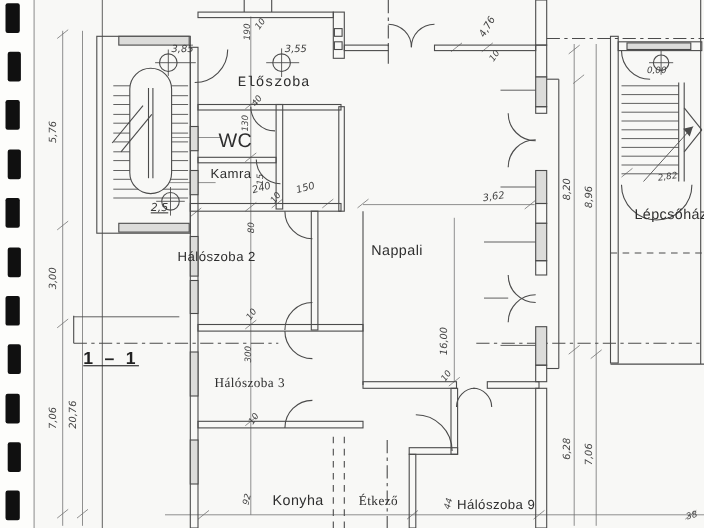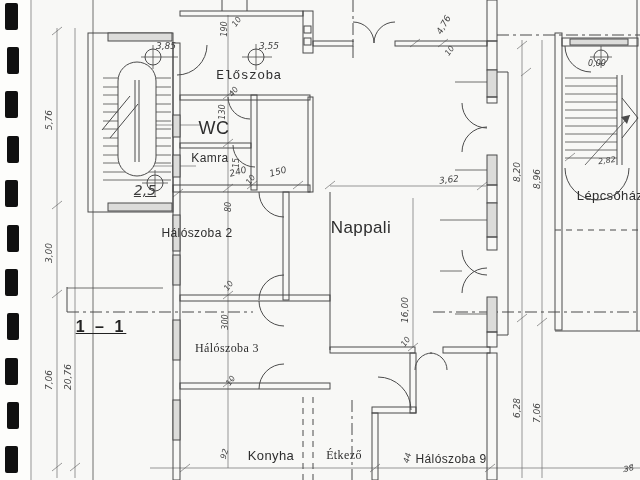--- a/index.html
+++ b/index.html
@@ -198,29 +198,29 @@
       <path d="M565 46 A26 26 0 0 0 591 72"></path>
       <path class="dashed" d="M555 230 H640"></path>
     </g>
   </svg>
 
   <div id="labels">
       <span class="lbl room" style="left: 249px; top: 75px; font-size: 13px; transform: translate(-50%, -50%) rotate(0deg); font-family: Liberation Mono, monospace;">Előszoba</span>
       <span class="lbl room" style="left: 214px; top: 128px; font-size: 18px; transform: translate(-50%, -50%) rotate(0deg);">WC</span>
       <span class="lbl room" style="left: 210px; top: 158px; font-size: 12px; transform: translate(-50%, -50%) rotate(0deg);">Kamra</span>
       <span class="lbl room" style="left: 197px; top: 233px; font-size: 12px; transform: translate(-50%, -50%) rotate(0deg);">Hálószoba 2</span>
-      <span class="lbl room" style="left: 361px; top: 227px; font-size: 17px; transform: translate(-50%, -50%) rotate(0deg);">Nappali</span>
+      <span class="lbl room" style="left: 361px; top: 227px; font-size: 13px; transform: translate(-50%, -50%) rotate(0deg);">Nappali</span>
       <span class="lbl room" style="left: 227px; top: 348px; font-size: 12px; transform: translate(-50%, -50%) rotate(0deg); font-family: Liberation Serif, serif;">Hálószoba 3</span>
       <span class="lbl room" style="left: 271px; top: 455px; font-size: 13px; transform: translate(-50%, -50%) rotate(0deg);">Konyha</span>
       <span class="lbl room" style="left: 344px; top: 455px; font-size: 12px; transform: translate(-50%, -50%) rotate(0deg); font-family: Liberation Serif, serif;">Étkező</span>
       <span class="lbl room" style="left: 451px; top: 459px; font-size: 12px; transform: translate(-50%, -50%) rotate(0deg);">Hálószoba 9</span>
       <span class="lbl room" style="left: 610px; top: 195px; font-size: 13px; transform: translate(-50%, -50%) rotate(0deg);">Lépcsőház</span>
       <span class="lbl level" style="left: 166px; top: 46px; font-size: 9px; transform: translate(-50%, -50%) rotate(0deg);">3,85</span>
       <span class="lbl level" style="left: 269px; top: 46px; font-size: 9px; transform: translate(-50%, -50%) rotate(0deg);">3,55</span>
-      <span class="lbl level" style="left: 145px; top: 190px; font-size: 14px; transform: translate(-50%, -50%) rotate(0deg); text-decoration: underline;">2,5</span>
+      <span class="lbl level" style="left: 145px; top: 190px; font-size: 10px; transform: translate(-50%, -50%) rotate(0deg); text-decoration: underline;">2,5</span>
       <span class="lbl level" style="left: 597px; top: 64px; font-size: 8px; transform: translate(-50%, -50%) rotate(0deg);">0,00</span>
       <span class="lbl section-lbl" style="left: 101px; top: 327px; font-size: 16px; transform: translate(-50%, -50%) rotate(0deg); text-decoration: underline;">1 – 1</span>
       <span class="lbl dim" style="left: 49px; top: 120px; transform: translate(-50%, -50%) rotate(-90deg);">5,76</span>
       <span class="lbl dim" style="left: 49px; top: 253px; transform: translate(-50%, -50%) rotate(-90deg);">3,00</span>
       <span class="lbl dim" style="left: 49px; top: 380px; transform: translate(-50%, -50%) rotate(-90deg);">7,06</span>
       <span class="lbl dim" style="left: 68px; top: 377px; transform: translate(-50%, -50%) rotate(-90deg);">20,76</span>
       <span class="lbl dim" style="left: 225px; top: 29px; font-size: 8px; transform: translate(-50%, -50%) rotate(-90deg);">190</span>
       <span class="lbl dim" style="left: 237px; top: 22px; font-size: 8px; transform: translate(-50%, -50%) rotate(-55deg);">10</span>
       <span class="lbl dim" style="left: 234px; top: 92px; font-size: 8px; transform: translate(-50%, -50%) rotate(-55deg);">40</span>
       <span class="lbl dim" style="left: 223px; top: 112px; font-size: 8px; transform: translate(-50%, -50%) rotate(-90deg);">130</span>

